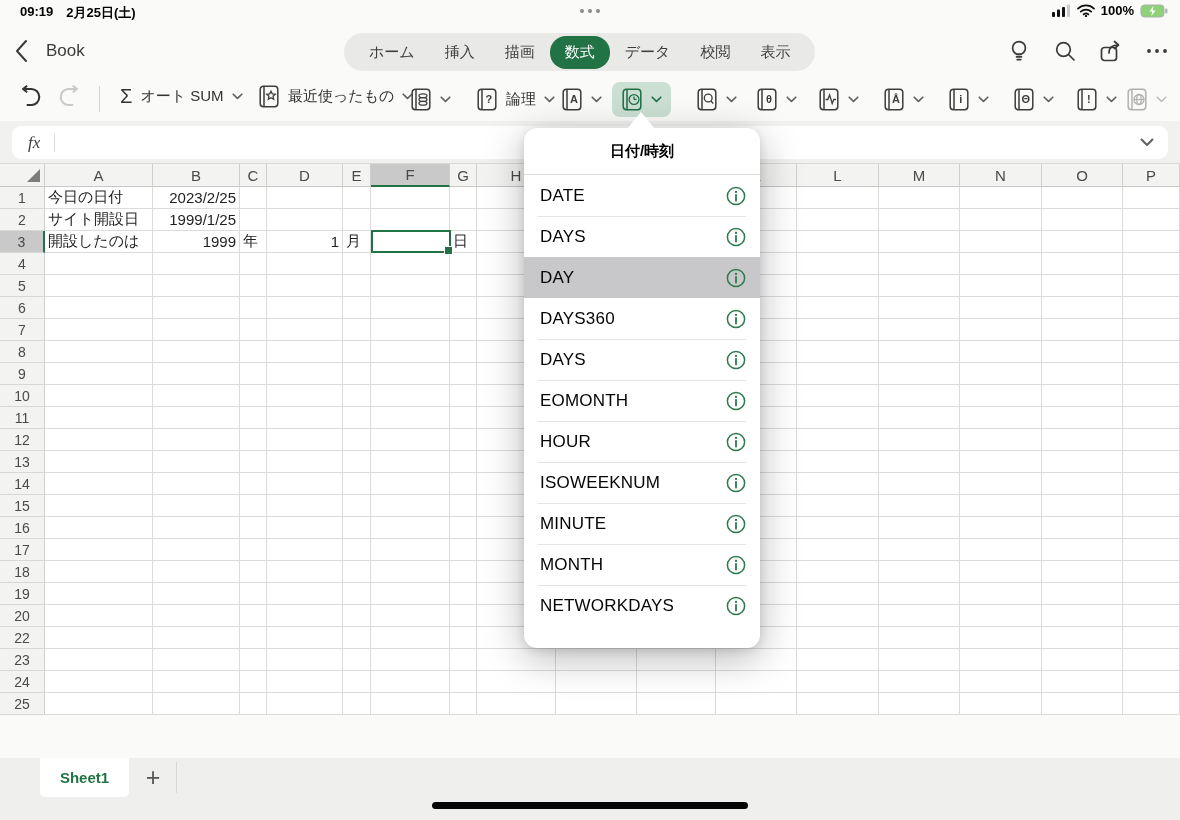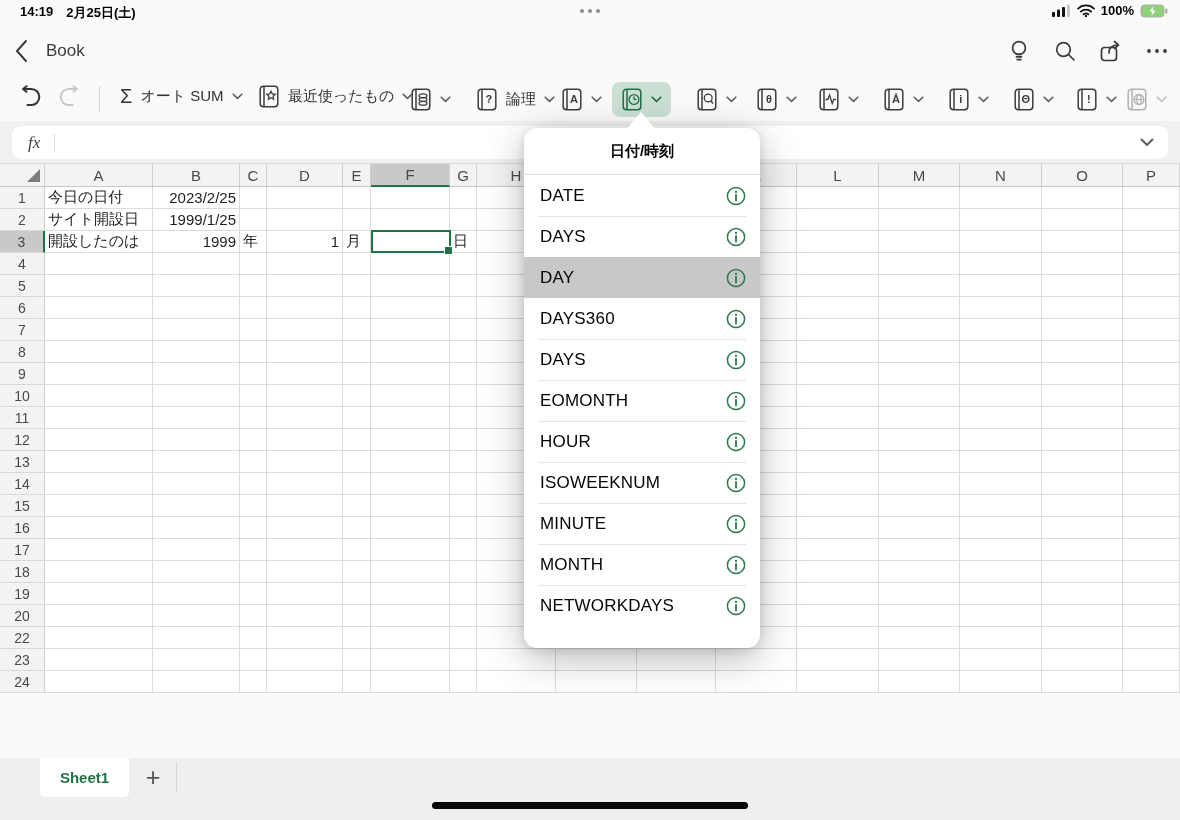--- a/index.html
+++ b/index.html
@@ -92,21 +92,21 @@
   .sheet-div{position:absolute;left:176px;top:4px;width:1px;height:31px;background:#d8d8d6}
   .home-indicator{position:absolute;left:432px;top:802px;width:316px;height:7px;border-radius:4px;background:#050505;z-index:20}
 
   svg{display:block}
 </style>
 </head>
 <body>
 
 <div class="status-bar">
   <div class="sb-left">
-    <span>14:19</span>
+    <span>09:19</span>
     <span>2月25日(土)</span>
   </div>
   <div class="top-dots">
       <i></i>
       <i></i>
       <i></i>
     </div>
   <div class="sb-right">
     <span>
       <svg width="19" height="13" viewBox="0 0 19 13">
@@ -135,20 +135,29 @@
   </div>
 </div>
 
 <div class="nav-bar">
   <div class="back-btn">
     <svg width="14" height="24" viewBox="0 0 14 24">
       <path d="M12 2 L3 12 L12 22" fill="none" stroke="#3a3a3a" stroke-width="2" stroke-linecap="round" stroke-linejoin="round"></path>
     </svg>
   </div>
   <div class="doc-title">Book</div>
+  <div class="ribbon-tabs">
+      <div class="tab">ホーム</div>
+      <div class="tab">挿入</div>
+      <div class="tab">描画</div>
+      <div class="tab active">数式</div>
+      <div class="tab">データ</div>
+      <div class="tab">校閲</div>
+      <div class="tab">表示</div>
+    </div>
   <div class="nav-icons">
     <div class="nav-ic">
       <svg width="22" height="24" viewBox="0 0 22 24">
         <circle cx="11" cy="9" r="6.4" fill="none" stroke="#3a3a3a" stroke-width="1.7"></circle>
         <path d="M8.5 17.8 h5 M9.2 20.6 h3.6" fill="none" stroke="#3a3a3a" stroke-width="1.7" stroke-linecap="round"></path>
         <path d="M9 15.4 h4" fill="none" stroke="#3a3a3a" stroke-width="1.7" stroke-linecap="round"></path>
       </svg>
     </div>
     <div class="nav-ic">
       <svg width="22" height="22" viewBox="0 0 22 22">
@@ -801,20 +810,39 @@
       <div class="cell" style="width:79px"></div>
       <div class="cell" style="width:81px"></div>
       <div class="cell" style="width:79px"></div>
       <div class="cell" style="width:81px"></div>
       <div class="cell" style="width:82px"></div>
       <div class="cell" style="width:81px"></div>
       <div class="cell" style="width:82px"></div>
       <div class="cell" style="width:81px"></div>
       <div class="cell" style="width:57px"></div>
     </div>
+    <div class="grid-row">
+      <div class="row-h">25</div>
+      <div class="cell" style="width:108px"></div>
+      <div class="cell" style="width:87px"></div>
+      <div class="cell" style="width:27px"></div>
+      <div class="cell" style="width:76px"></div>
+      <div class="cell" style="width:28px"></div>
+      <div class="cell" style="width:79px"></div>
+      <div class="cell" style="width:27px"></div>
+      <div class="cell" style="width:79px"></div>
+      <div class="cell" style="width:81px"></div>
+      <div class="cell" style="width:79px"></div>
+      <div class="cell" style="width:81px"></div>
+      <div class="cell" style="width:82px"></div>
+      <div class="cell" style="width:81px"></div>
+      <div class="cell" style="width:82px"></div>
+      <div class="cell" style="width:81px"></div>
+      <div class="cell" style="width:57px"></div>
+    </div>
     <div class="sel-box">
       <div class="sel-handle"></div>
     </div>
   </div>
 
 <div class="popup-arrow"></div>
 <div class="popup">
   <div class="popup-title">日付/時刻</div>
   <div>
       <div class="fn-item">

